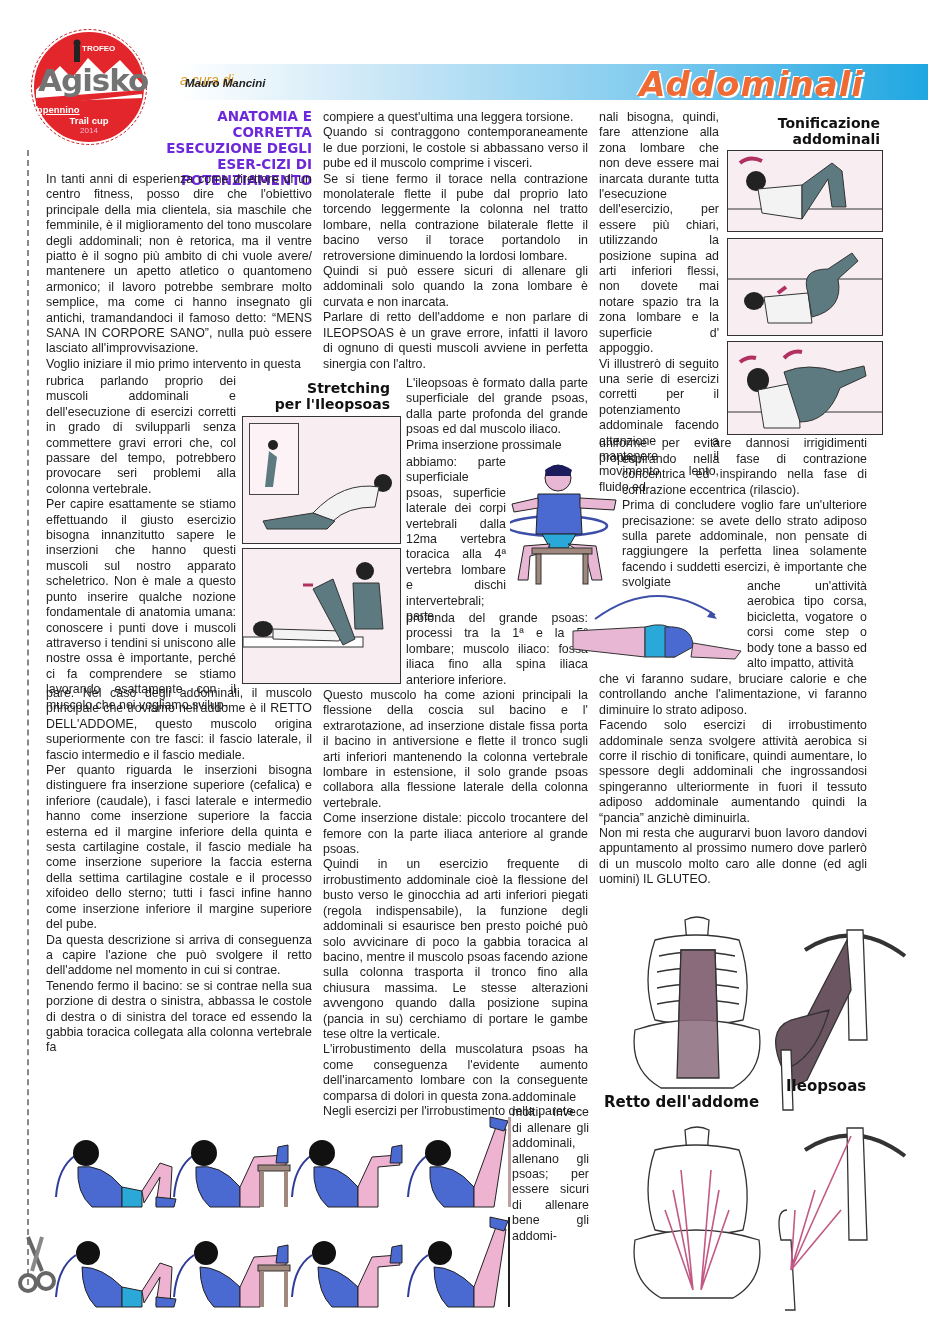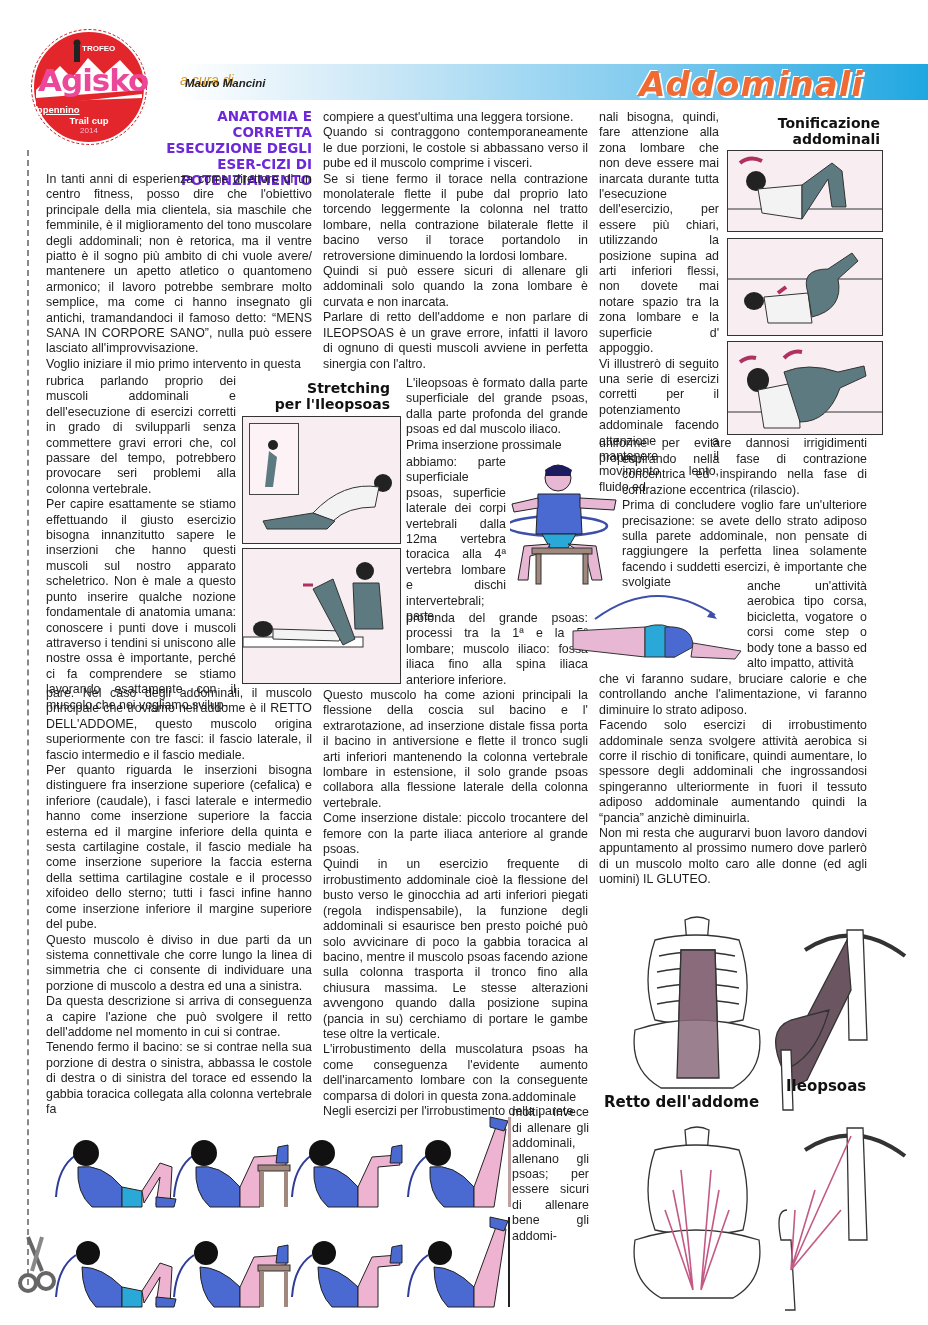--- a/index.html
+++ b/index.html
@@ -33,21 +33,21 @@
 <div class="abs" style="left:30px;top:28px;width:118px;height:118px;">
   <svg width="118" height="118" viewBox="0 0 118 118">
     <circle cx="59" cy="59" r="56" fill="#e3262b" stroke="#fff" stroke-width="2"></circle>
     <circle cx="59" cy="59" r="57.5" fill="none" stroke="#c21d22" stroke-width="1" stroke-dasharray="3 2"></circle>
     <path d="M6 62 L30 38 L42 50 L58 30 L74 46 L90 32 L112 56 L112 70 L6 74 Z" fill="#fff"></path>
     <path d="M6 70 L112 62 L112 66 L6 78 Z" fill="#e3262b"></path>
     <rect x="44" y="18" width="6" height="16" fill="#222"></rect>
     <circle cx="47" cy="15" r="3.5" fill="#222"></circle>
   </svg>
   <div class="abs" style="left:52px;top:16px;font-size:8px;font-weight:bold;color:#fff;">TROFEO</div>
-  <div class="abs" style="left:8px;top:34px;width:104px;text-align:center;font-size:31px;font-weight:bold;color:#ec4899;font-family:'DejaVu Sans',sans-serif;letter-spacing:-1px;">Agisko</div>
+  <div class="abs" style="left:8px;top:34px;width:104px;text-align:center;font-size:31px;font-weight:bold;color:#737373;font-family:'DejaVu Sans',sans-serif;letter-spacing:-1px;">Agisko</div>
   <div class="abs" style="left:0;top:76px;width:118px;font-size:9.5px;font-weight:bold;color:#fff;line-height:11px;text-decoration:underline;">Appennino</div>
   <div class="abs" style="left:0;top:87px;width:118px;text-align:center;font-size:9.5px;font-weight:bold;color:#fff;line-height:11px;">Trail cup</div>
   <div class="abs" style="left:0;top:98px;width:118px;text-align:center;font-size:8px;color:#fbd;line-height:10px;">2014</div>
 </div>
 
 <div class="abs banner"></div>
 <div class="abs byline-small">a cura di</div>
 <div class="abs byline">Mauro Mancini</div>
 <div class="abs section-title">Addominali</div>
 
@@ -59,21 +59,20 @@
 </div>
 
 <div class="abs txt" style="left:46px;top:374px;width:190px;">
   <p>rubrica parlando proprio dei muscoli addominali e dell'esecuzione di esercizi corretti in grado di svilupparli senza commettere gravi errori che, col passare del tempo, potrebbero provocare seri problemi alla colonna vertebrale.</p>
   <p>Per capire esattamente se stiamo effettuando il giusto esercizio bisogna innanzitutto sapere le inserzioni che hanno questi muscoli sul nostro apparato scheletrico. Non è male a questo punto inserire qualche nozione fondamentale di anatomia umana: conoscere i punti dove i muscoli attraverso i tendini si uniscono alle nostre ossa è importante, perché ci fa comprendere se stiamo lavorando esattamente con il muscolo che noi vogliamo svilup-</p>
 </div>
 
 <div class="abs txt" style="left:46px;top:686px;width:266px;">
   <p>pare. Nel caso degli addominali, il muscolo principale che troviamo nell'addome è il RETTO DELL'ADDOME, questo muscolo origina superiormente con tre fasci: il fascio laterale, il fascio intermedio e il fascio mediale.</p>
   <p>Per quanto riguarda le inserzioni bisogna distinguere fra inserzione superiore (cefalica) e inferiore (caudale), i fasci laterale e intermedio hanno come inserzione superiore la faccia esterna ed il margine inferiore della quinta e sesta cartilagine costale, il fascio mediale ha come inserzione superiore la faccia esterna della settima cartilagine costale e il processo xifoideo dello sterno; tutti i fasci infine hanno come inserzione inferiore il margine superiore del pube.</p>
-  <p>Questo muscolo è diviso in due parti da un sistema connettivale che corre lungo la linea di simmetria che ci consente di individuare una porzione di muscolo a destra ed una a sinistra.</p>
   <p>Da questa descrizione si arriva di conseguenza a capire l'azione che può svolgere il retto dell'addome nel momento in cui si contrae.</p>
   <p>Tenendo fermo il bacino: se si contrae nella sua porzione di destra o sinistra, abbassa le costole di destra o di sinistra del torace ed essendo la gabbia toracica collegata alla colonna vertebrale fa</p>
 </div>
 
 <div class="abs fig-title" style="left:240px;top:380px;width:150px;">
   <div>Stretching</div>
   <div>per l'Ileopsoas</div>
 </div>
 <div class="abs panel" style="left:242px;top:416px;width:157px;height:126px;">
   <div class="abs" style="left:6px;top:6px;width:48px;height:70px;border:1px solid #444;background:#fdf3f6;"></div>

